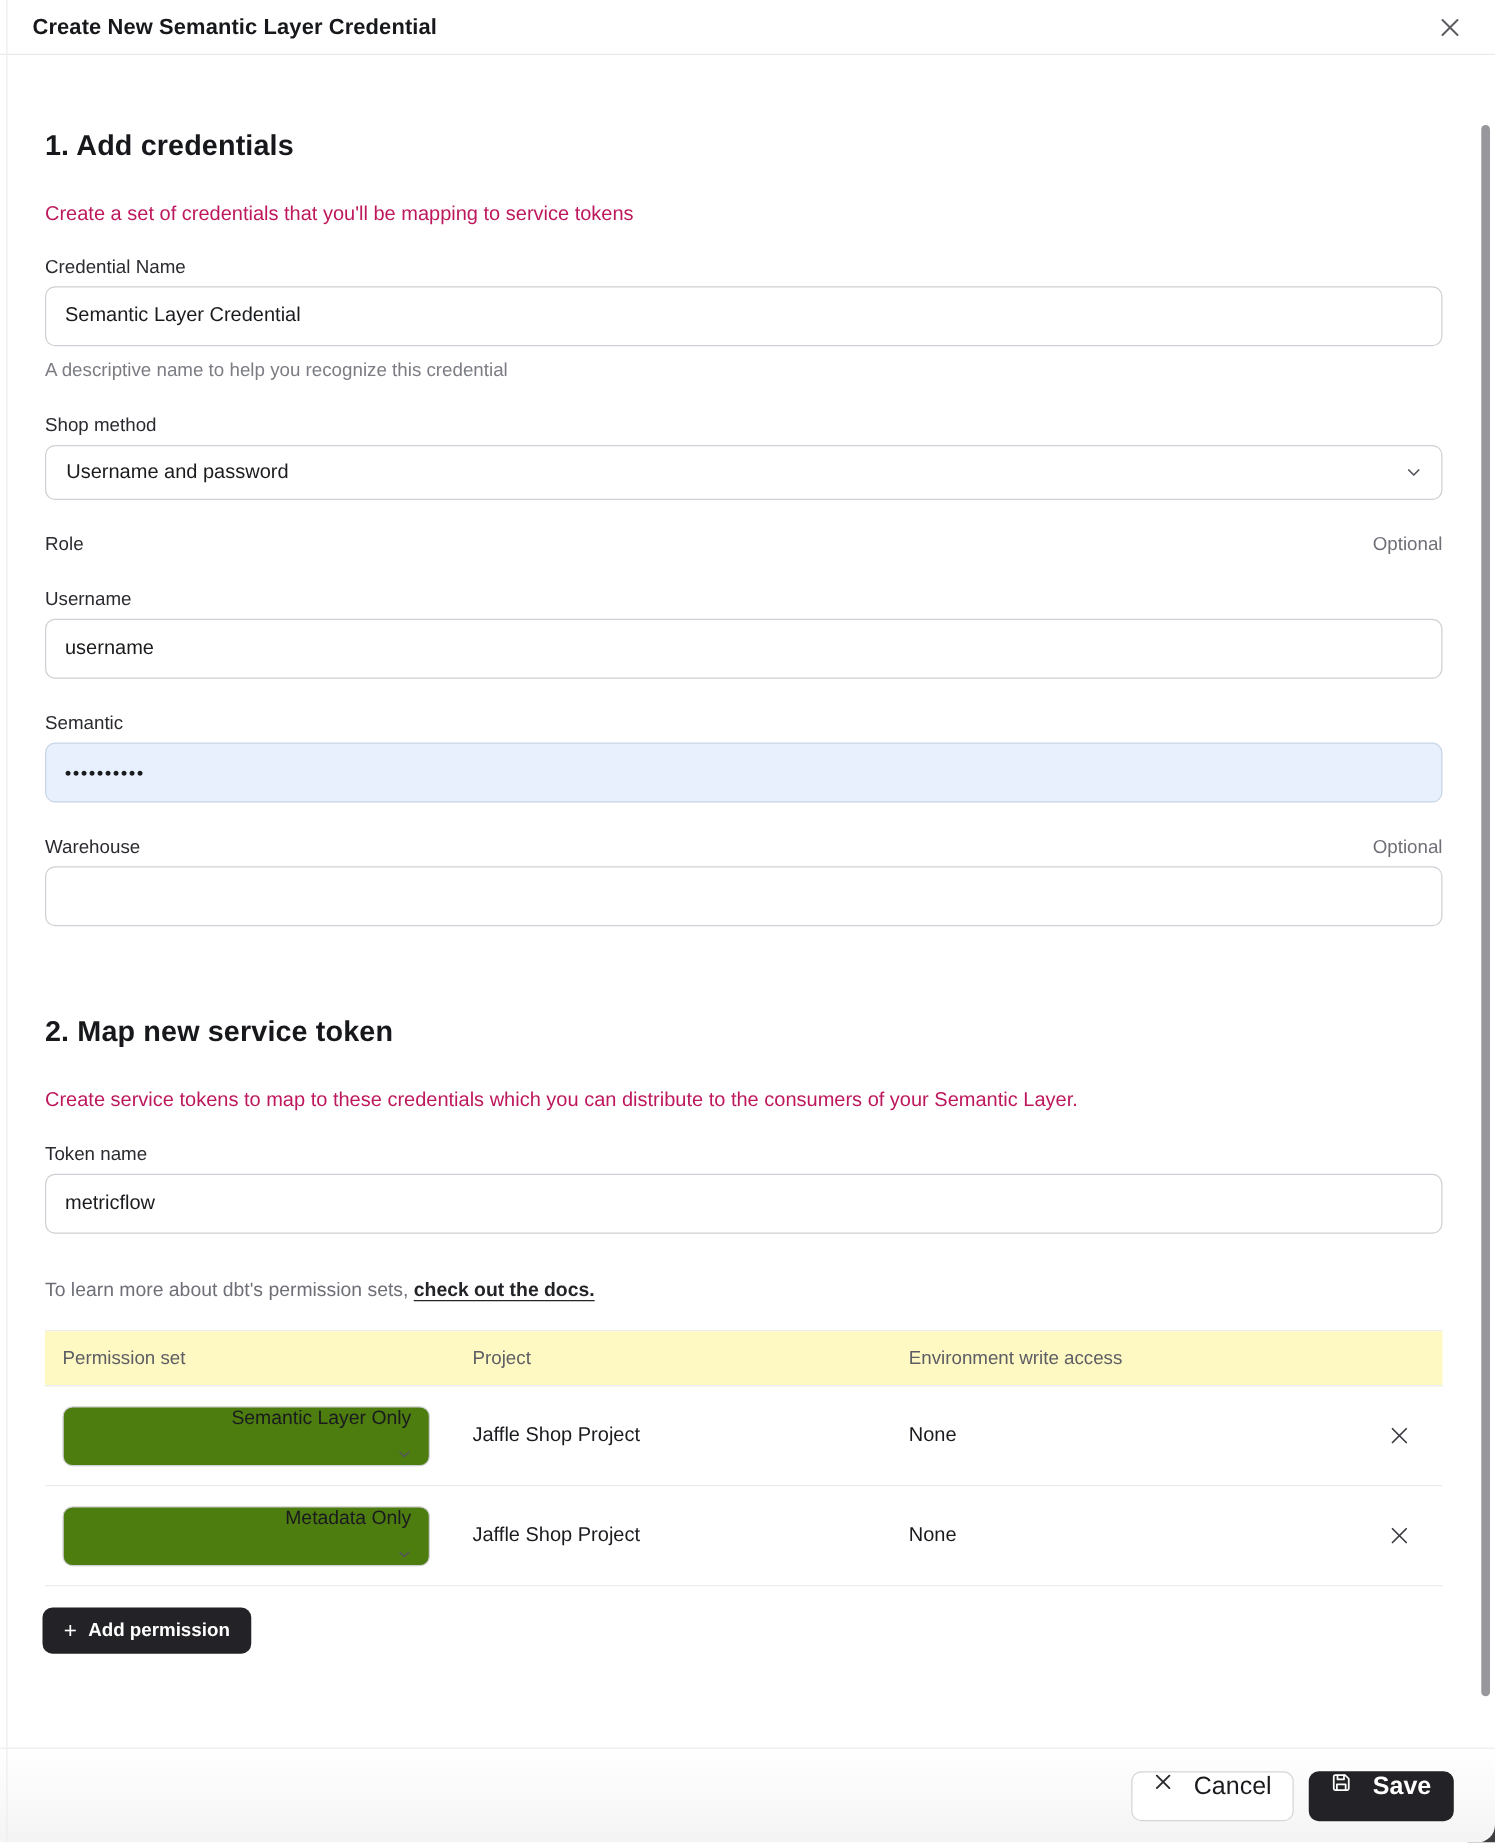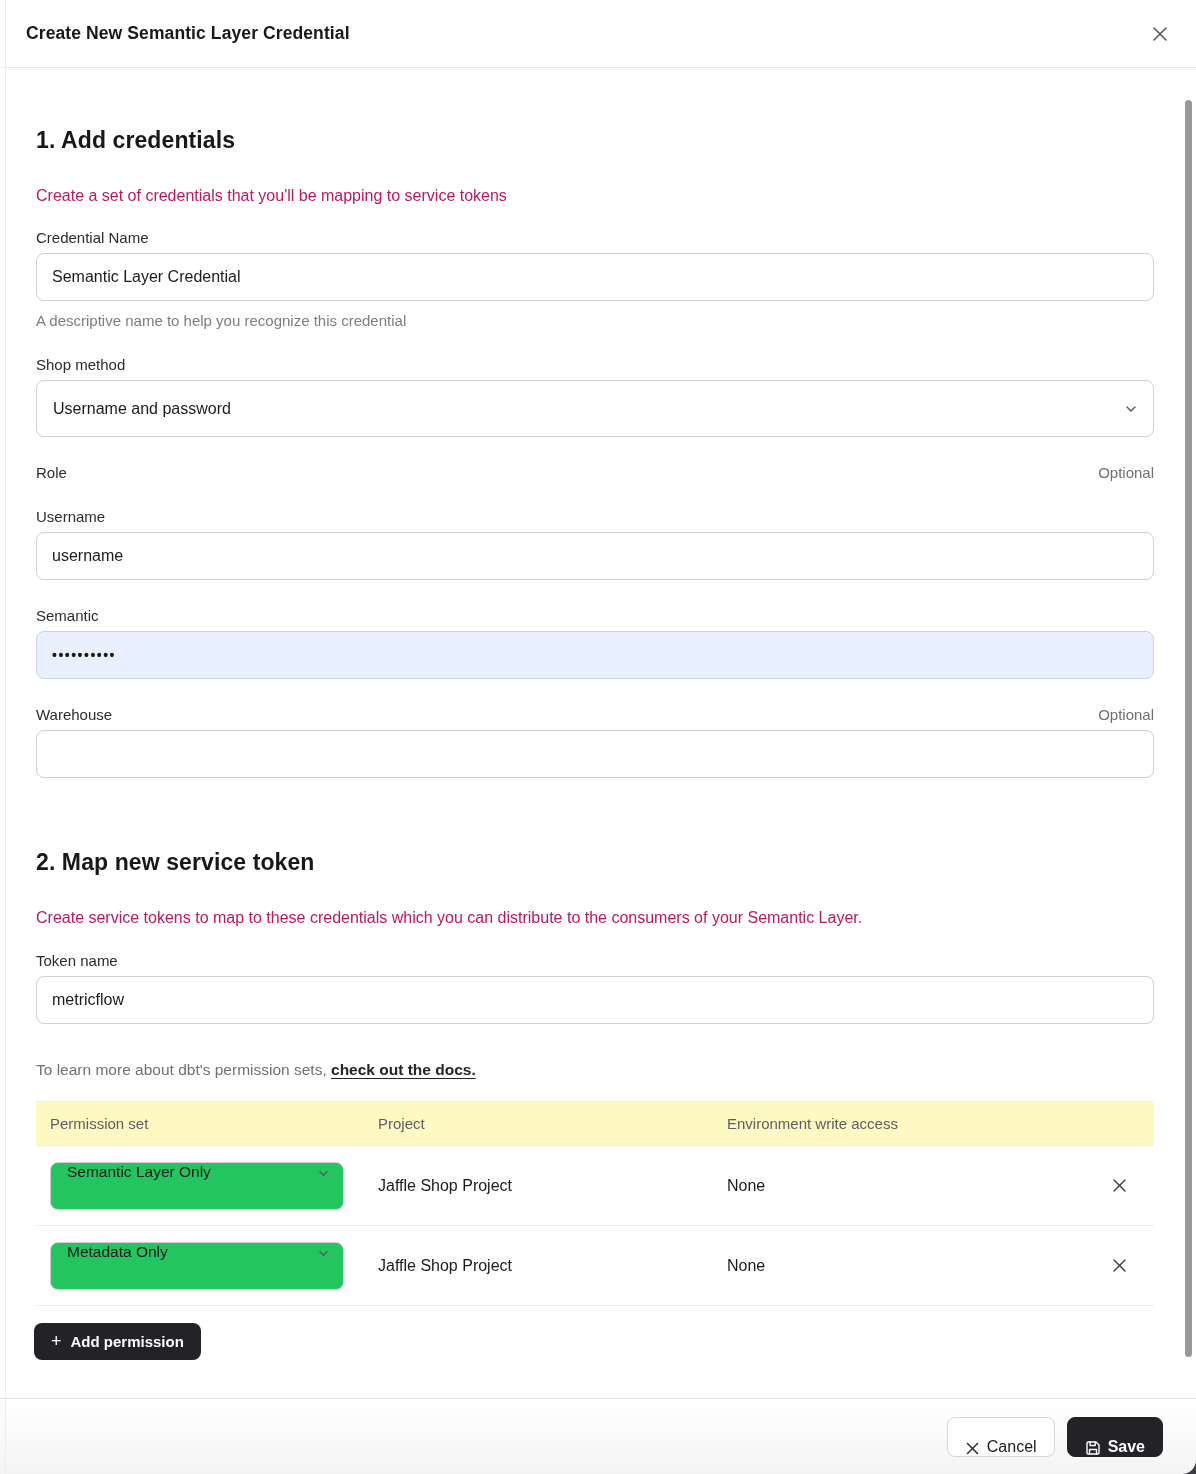--- a/index.html
+++ b/index.html
@@ -12,21 +12,21 @@
     overflow: hidden;
   }
   
   .left-edge { position: absolute; left: 5px; top: 0; bottom: 0; width: 1px; background: #ededef; z-index: 6; }
   
   .corner-dark { position: absolute; right: 0; bottom: 0; width: 22px; height: 22px; background: #3d3d42; z-index: 1; }
 
   
   .modal-header {
     position: relative; z-index: 4;
-    height: 68px; background: #fff;
+    height: 44px; background: #fff;
     border-bottom: 1px solid #e9e9ec;
     display: flex; align-items: center; justify-content: space-between;
     padding: 0 22px 0 26px;
     gap: 41px;
   }
   .modal-title { font-size: 17.5px; font-weight: 700; color: #17181b; letter-spacing: .1px; }
   .close-btn { width: 28px; height: 28px; display: flex; align-items: center; justify-content: center; cursor: pointer; background: none; border: none; }
   .close-btn svg { stroke: #5a5a60; }
 
   
@@ -45,42 +45,42 @@
     border: 1px solid #cfcfd5; border-radius: 8px; background: #fff;
     font-family: "Liberation Sans", sans-serif; font-size: 16px; color: #1a1b1e;
     padding: 0 15px; outline: none;
   }
   .text-input.autofill { background: #e8f0fe; border-color: #c8d4e8; }
   .text-input.password { font-size: 14px; letter-spacing: 1.5px; font-weight: 700; }
   .helper-text { font-size: 15px; color: #7c7d84; margin-top: 11px; }
 
   .select-box {
     position: relative; display: flex; align-items: center; justify-content: space-between;
-    width: 100%; height: 57px; margin-top: 7px;
+    width: 100%; height: 44px; margin-top: 7px;
     border: 1px solid #cfcfd5; border-radius: 8px; background: #fff;
     font-size: 16px; color: #1a1b1e; padding: 0 16px; cursor: pointer;
   }
   .select-box .chevron { display: flex; align-items: center; }
 
   
   .docs-line { margin-top: 37px; font-size: 15.5px; color: #6f7077; }
   .docs-link { color: #232428; font-weight: 700; text-decoration: underline; text-underline-offset: 3px; cursor: pointer; }
 
   
   .perm-table { margin-top: 22px; border-top: 1px solid #ececef; }
   .perm-head { display: flex; align-items: center; height: 44px; background: #fef9c3; border-bottom: 1px solid #ececef; color: #5d5e64; font-size: 15px; }
   .perm-row { display: flex; align-items: center; height: 80px; border-bottom: 1px solid #ececef; font-size: 16px; }
   .col-perm { width: 328px; padding-left: 14px; }
   .col-project { width: 349px; padding-left: 14px; }
   .col-env { flex: 1; padding-left: 14px; }
   .col-remove { width: 70px; display: flex; justify-content: center; }
   .row-select {
-    display: flex; align-items: flex-start; justify-content: space-between;
+    display: flex; align-items: flex-end; justify-content: space-between;
     width: 294px; height: 48px; border: 1px solid #cfcfd5; border-radius: 8px;
-    background: #22c55e; padding: 0 14px 0 16px; font-size: 15.5px; font-weight: 500; color: #1a1b1e; cursor: pointer;
+    background: #4d7c0f; padding: 0 14px 0 16px; font-size: 15.5px; font-weight: 500; color: #1a1b1e; cursor: pointer; flex-direction: column;
   }
   .remove-btn { width: 28px; height: 28px; display: flex; align-items: center; justify-content: center; background: none; border: none; cursor: pointer; }
   .remove-btn svg { stroke: #3c3d42; }
 
   
   .add-perm-btn {
     display: inline-flex; align-items: center; gap: 9px;
     margin-top: 17px; margin-left: -2px; height: 37px; padding: 0 17px;
     background: #232327; color: #fff; border: none; border-radius: 8px;
     font-family: "Liberation Sans", sans-serif; font-size: 15px; font-weight: 700; cursor: pointer;
@@ -89,21 +89,21 @@
 
   
   .modal-footer {
     position: absolute; left: 0; right: 0; bottom: 0; height: 76px; z-index: 3;
     background: linear-gradient(180deg, #ffffff 0%, #f4f4f5 100%);
     border-top: 1px solid #e4e4e7;
     border-bottom-right-radius: 14px;
     display: flex; align-items: center; justify-content: flex-end; gap: 12px;
     padding: 0 33px 0 0;
   }
-  .btn { display: inline-flex; align-items: flex-end; gap: 7px; height: 40px; border-radius: 8px; font-family: "Liberation Sans", sans-serif; font-size: 16px; cursor: pointer; }
+  .btn { display: inline-flex; align-items: flex-start; gap: 17px; height: 40px; border-radius: 8px; font-family: "Liberation Sans", sans-serif; font-size: 20px; cursor: pointer; }
   .btn-cancel { background: #fff; border: 1px solid #d5d5da; color: #1a1b1e; padding: 0 17px; font-weight: 500; }
   .btn-cancel svg { stroke: #2a2b30; }
   .btn-save { background: #232327; border: 1px solid #232327; color: #fff; padding: 0 17px; font-weight: 700; }
   .btn-save svg { stroke: #fff; }
 
   
   .scrollbar-thumb {
     position: absolute; z-index: 7;
     right: 4px; top: 100px; width: 7px; height: 1257px;
     background: #98989c; border-radius: 4px;

